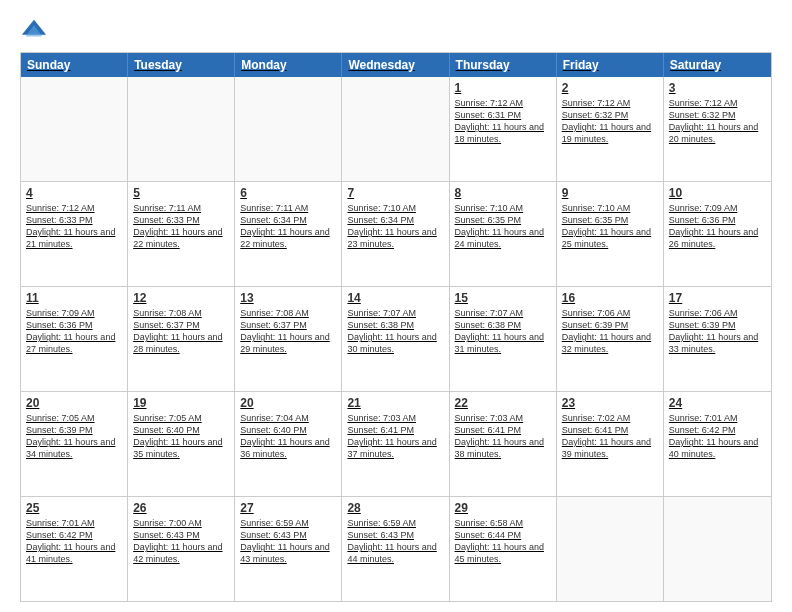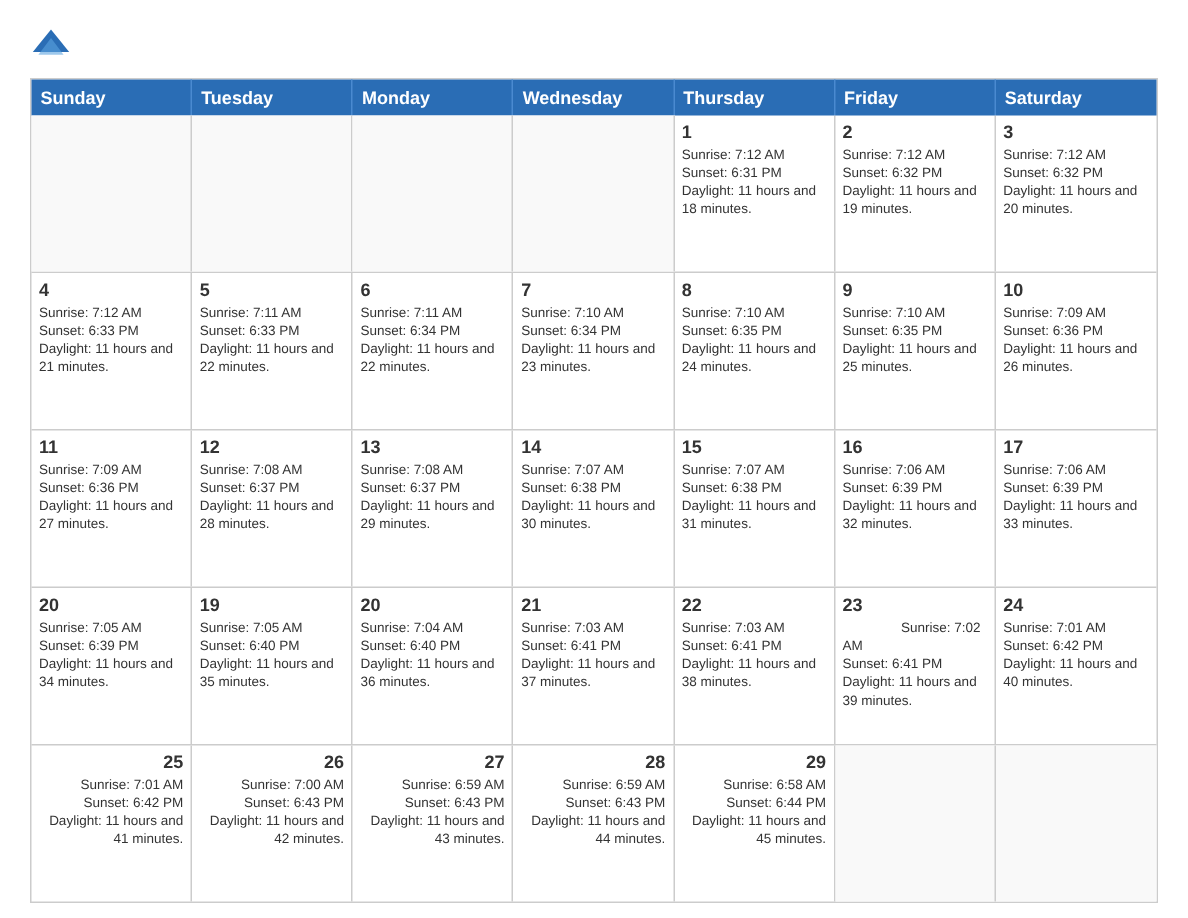--- a/index.html
+++ b/index.html
@@ -9,20 +9,21 @@
       width: 792px;
       height: 612px;
       overflow: hidden;
     }
     .page {
       width: 792px;
       height: 612px;
       padding: 16px 20px 10px 20px;
       display: flex;
       flex-direction: column;
+      text-decoration: underline;
     }
     .header {
       display: flex;
       justify-content: space-between;
       align-items: flex-start;
       margin-bottom: 8px;
     }
     .logo {
       display: flex;
       align-items: center;
@@ -83,21 +84,21 @@
       flex: 1;
       display: flex;
       flex-direction: column;
     }
     .cal-row {
       display: grid;
       grid-template-columns: repeat(7, 1fr);
       flex: 1;
       border-bottom: 1px solid #ccc;
     }
-    .cal-row:last-child { border-bottom: none; text-align: right; }
+    .cal-row:last-child { border-bottom: none; }
     .cal-cell {
       border-right: 1px solid #ccc;
       padding: 4px 5px 3px 5px;
       vertical-align: top;
       font-size: 9.5px;
       color: #333;
       min-height: 0;
     }
     .cal-cell:last-child { border-right: none; }
     .cal-cell.empty { background: #f9f9f9; }
@@ -216,21 +217,21 @@
 Daylight: 11 hours and 35 minutes.</span></div>
           <div class="cal-cell"><span class="day-num">20</span><span class="cell-text" style="white-space: pre-line;">Sunrise: 7:04 AM
 Sunset: 6:40 PM
 Daylight: 11 hours and 36 minutes.</span></div>
           <div class="cal-cell"><span class="day-num">21</span><span class="cell-text" style="white-space: pre-line;">Sunrise: 7:03 AM
 Sunset: 6:41 PM
 Daylight: 11 hours and 37 minutes.</span></div>
           <div class="cal-cell"><span class="day-num">22</span><span class="cell-text" style="white-space: pre-line;">Sunrise: 7:03 AM
 Sunset: 6:41 PM
 Daylight: 11 hours and 38 minutes.</span></div>
-          <div class="cal-cell"><span class="day-num">23</span><span class="cell-text" style="white-space: pre-line; margin-left: 39px;">Sunrise: 7:02 AM
+          <div class="cal-cell"><span class="day-num">23</span><span class="cell-text" style="white-space: pre-line;">Sunrise: 7:02 AM
 Sunset: 6:41 PM
 Daylight: 11 hours and 39 minutes.</span></div>
           <div class="cal-cell"><span class="day-num">24</span><span class="cell-text" style="white-space: pre-line;">Sunrise: 7:01 AM
 Sunset: 6:42 PM
 Daylight: 11 hours and 40 minutes.</span></div>
         </div>
         <div class="cal-row">
           <div class="cal-cell"><span class="day-num">25</span><span class="cell-text" style="white-space: pre-line;">Sunrise: 7:01 AM
 Sunset: 6:42 PM
 Daylight: 11 hours and 41 minutes.</span></div>

